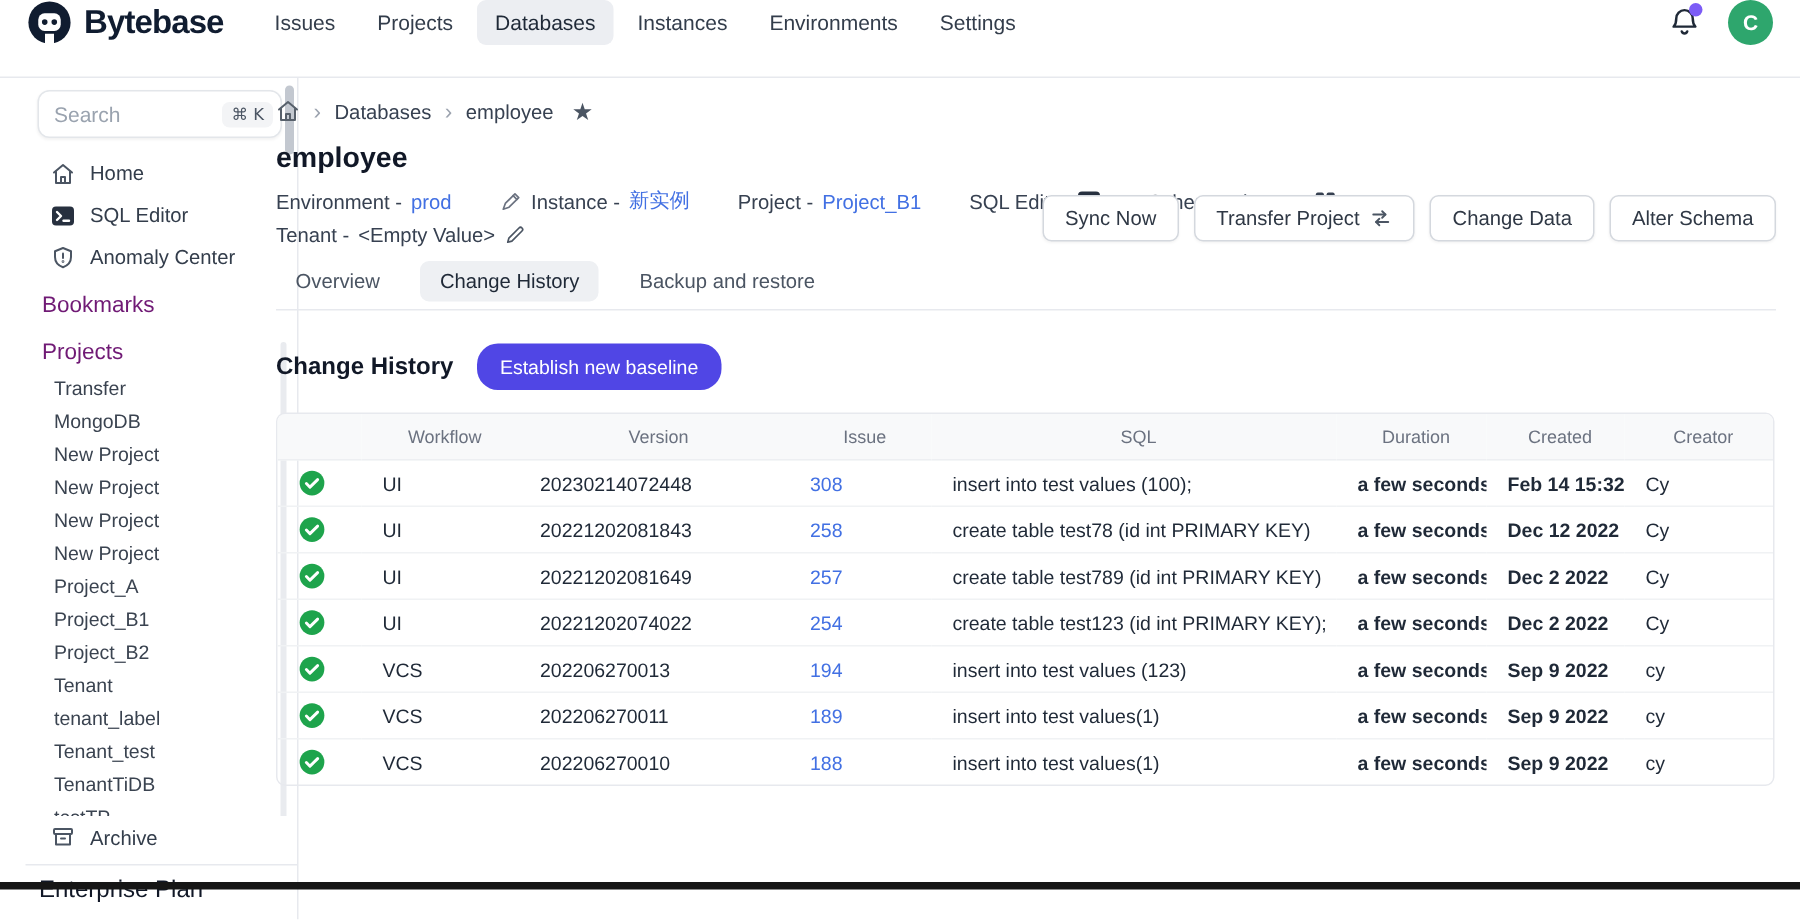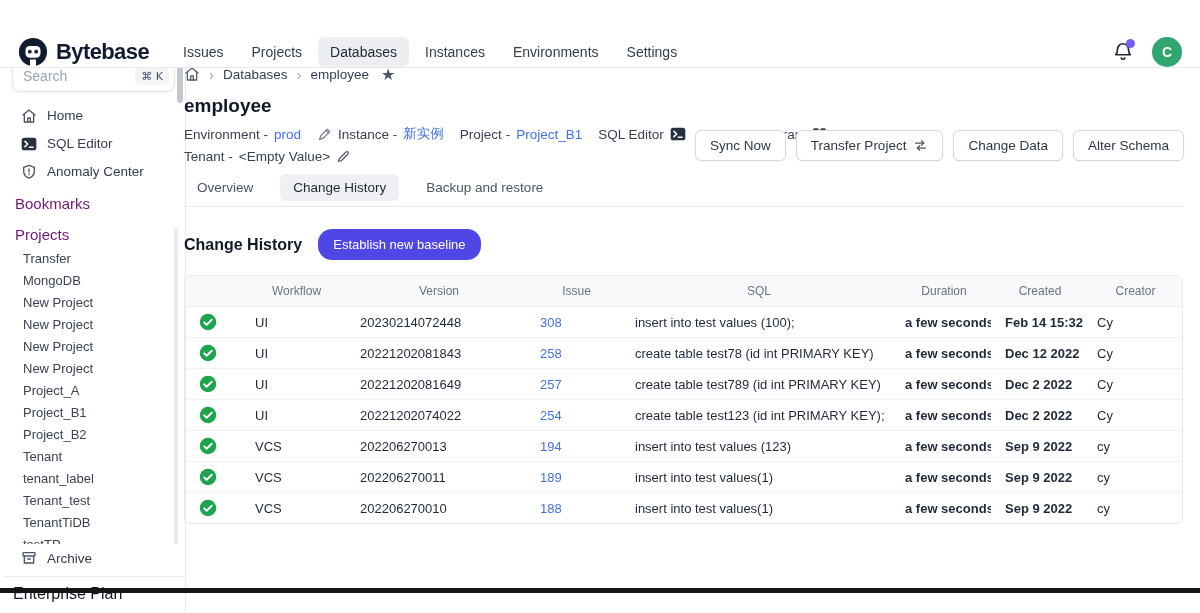--- a/index.html
+++ b/index.html
@@ -5,35 +5,35 @@
   * { box-sizing: border-box; margin: 0; padding: 0; }
   html,body { width:1200px; height:613px; }
   body {
     position: relative; overflow: hidden; background:#fff;
     font-family: "Liberation Sans", "DejaVu Sans", sans-serif;
     color:#1f2937;
   }
   svg { display:block; }
 
   
-  .topbar { position:absolute; top:0; left:0; right:0; height:68px; background:#fff;
-    display:flex; align-items:flex-end; padding:0 18px; border-bottom:1px solid #e7e9ee; z-index:5; }
+  .topbar { position:absolute; top:0; left:0; right:0; height:52px; background:#fff;
+    display:flex; align-items:flex-start; padding:0 18px; border-bottom:1px solid #e7e9ee; z-index:5; }
   .brand { display:flex; align-items:center; gap:8px; cursor:pointer; }
   .brand-name { font-size:22px; font-weight:800; color:#101c30; letter-spacing:-0.6px; }
   .main-nav { display:flex; align-items:center; margin-left:22px; gap:4px; }
   .nav-item { font-size:14px; color:#333d4b; padding:7px 12px; border-radius:6px; cursor:pointer; }
   .nav-item.active { background:#eceef2; color:#1f2937; }
   .top-right { margin-left:auto; display:flex; align-items:center; gap:18px; }
   .bell-wrap { position:relative; width:22px; height:22px; cursor:pointer; }
   .bell-dot { position:absolute; top:-2px; right:-1px; width:9px; height:9px; border-radius:50%; background:#7c5cf6; }
   .avatar { width:30px; height:30px; border-radius:50%; background:#2ea66d; color:#fff;
     display:flex; align-items:center; justify-content:center; font-size:14px; font-weight:700; cursor:pointer; }
 
   
-  .sidebar { position:absolute; top:52px; left:4px; width:182px; bottom:0; background:#fff;
+  .sidebar { position:absolute; top:52px; left:17px; width:182px; bottom:0; background:#fff;
     border-right:1px solid #e7e9ee; }
   .search-box { margin:8px 10px 10px 8px; display:flex; align-items:center; height:32px;
     border:1px solid #e3e6ea; border-radius:8px; padding:0 5px 0 10px;
     box-shadow:0 1px 2px rgba(0,0,0,.05); background:#fff; }
   .search-box input { border:0; outline:0; width:82px; font-size:14px; color:#374151; font-family:inherit; background:transparent; }
   .search-box input::placeholder { color:#9aa3af; }
   .kbd { margin-left:auto; background:#f3f4f6; border-radius:5px; padding:2px 6px; font-size:11px;
     color:#4b5563; font-family:"DejaVu Sans", sans-serif; white-space:nowrap; }
   .side-item { display:flex; align-items:center; gap:10px; padding:6px 0 6px 17px;
     font-size:13.5px; color:#333d4b; cursor:pointer; line-height:16px; }
@@ -52,21 +52,21 @@
     border-radius:2px; background:#e9ebef; }
 
   
   .content { position:absolute; left:166px; top:52px; right:0; bottom:0;
     padding:12px 16px 0 18px; overflow:hidden; }
   .breadcrumb { display:flex; align-items:center; gap:9px; font-size:13.5px; color:#374151; height:20px; }
   .crumb-link { cursor:pointer; }
   .crumb-sep { color:#9ca3af; font-size:15px; line-height:13px; }
   .crumb-star { color:#4b5563; font-size:16px; margin-left:3px; font-family:"DejaVu Sans", sans-serif; cursor:pointer; }
   .page-title { font-size:19px; font-weight:700; color:#111827; margin-top:11px; }
-  .meta-row { display:flex; align-items:center; column-gap:16px; font-size:13.5px; color:#374151; margin-top:8px; }
+  .meta-row { display:flex; align-items:center; column-gap:32px; font-size:13.5px; color:#374151; margin-top:8px; }
   .meta-row + .meta-row { margin-top:6px; }
   .meta-item { display:flex; align-items:center; gap:6px; white-space:nowrap; }
   .link { color:#4270e3; cursor:pointer; }
   .actions { position:absolute; top:54px; right:16px; display:flex; gap:10px; }
   .btn { display:flex; align-items:center; gap:7px; background:#fff; border:1px solid #d4d8de;
     border-radius:6px; padding:7px 14px; font-size:13.5px; color:#2f3845;
     box-shadow:0 1px 2px rgba(0,0,0,.05); cursor:pointer; font-family:inherit;margin-top:24px; }
   .tabs { display:flex; gap:14px; margin-top:10px; border-bottom:1px solid #e7e9ee; padding-bottom:5px; }
   .tab { font-size:13.5px; color:#4b5563; padding:6px 13px; border-radius:6px; cursor:pointer; }
   .tab.active { background:#eef0f3; color:#1f2937; }

